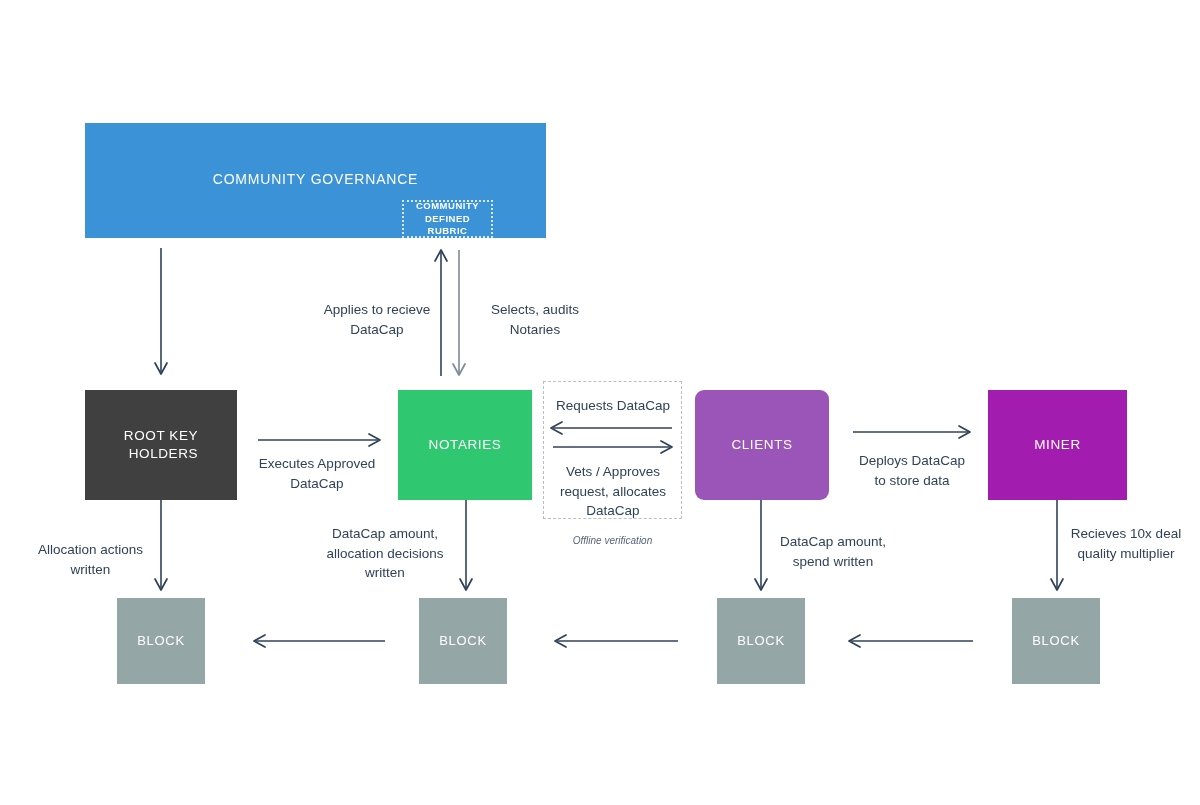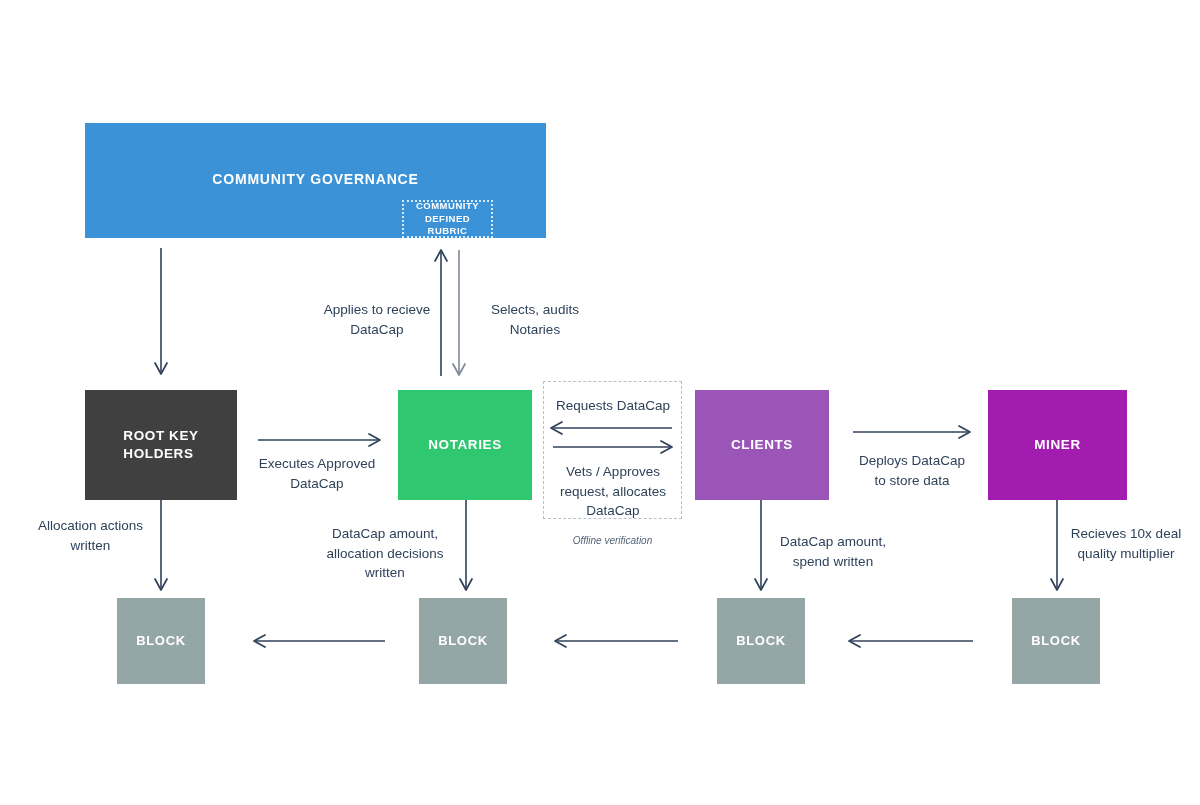--- a/index.html
+++ b/index.html
@@ -16,23 +16,23 @@
     width: 1200px;
     height: 805px;
     background: #ffffff;
     overflow: hidden;
   }
   .node {
     position: absolute;
     display: flex;
     align-items: center;
     justify-content: center;
-    text-align: left;
+    text-align: right;
     color: #ffffff;
-    font-weight: bold;
+    font-weight: normal;
     font-size: 13.5px;
     letter-spacing: 0.6px;
     line-height: 1.35;
     box-sizing: border-box;
   }
   .node.gov {
     font-size: 14px;
     letter-spacing: 0.8px;
     align-items: flex-start;
     justify-content: center;
@@ -192,21 +192,21 @@
 
   <div class="node" style="left:85px; top:390px; width:152px; height:110px; background:#404040;">
     <span style="white-space:pre-line;">ROOT KEY
 HOLDERS</span>
   </div>
 
   <div class="node" style="left:398px; top:390px; width:134px; height:110px; background:#2fc871;">
     <span>NOTARIES</span>
   </div>
 
-  <div class="node" style="left:695px; top:390px; width:134px; height:110px; background:#9b55b8;">
+  <div class="node" style="left:695px; top:390px; width:134px; height:110px; background:#9b55b8;border-radius:9px;">
     <span>CLIENTS</span>
   </div>
 
   <div class="node" style="left:988px; top:390px; width:139px; height:110px; background:#a21caf;">
     <span>MINER</span>
   </div>
 
   <div class="dashbox" style="left:543px; top:381px; width:139px; height:138px;"></div>
 
   <div class="node block" style="left:117px; top:598px; width:88px; height:86px; background:#94a6a6;">
@@ -239,21 +239,21 @@
 
   <div class="label" style="left:546px; top:462px; width:134px;">Vets / Approves
 request,  allocates
 DataCap</div>
 
   <div class="label italic" style="left:543px; top:534px; width:139px;">Offline verification</div>
 
   <div class="label" style="left:840px; top:451px; width:144px;">Deploys DataCap
 to store data</div>
 
-  <div class="label" style="left:18px; top:516px; width:145px;">Allocation actions
+  <div class="label" style="left:18px; top:540px; width:145px;">Allocation actions
 written</div>
 
   <div class="label" style="left:310px; top:524px; width:150px;">DataCap amount,
 allocation decisions
 written</div>
 
   <div class="label" style="left:762px; top:532px; width:142px;">DataCap amount,
 spend written</div>
 
   <div class="label" style="left:1060px; top:524px; width:132px;">Recieves 10x deal

